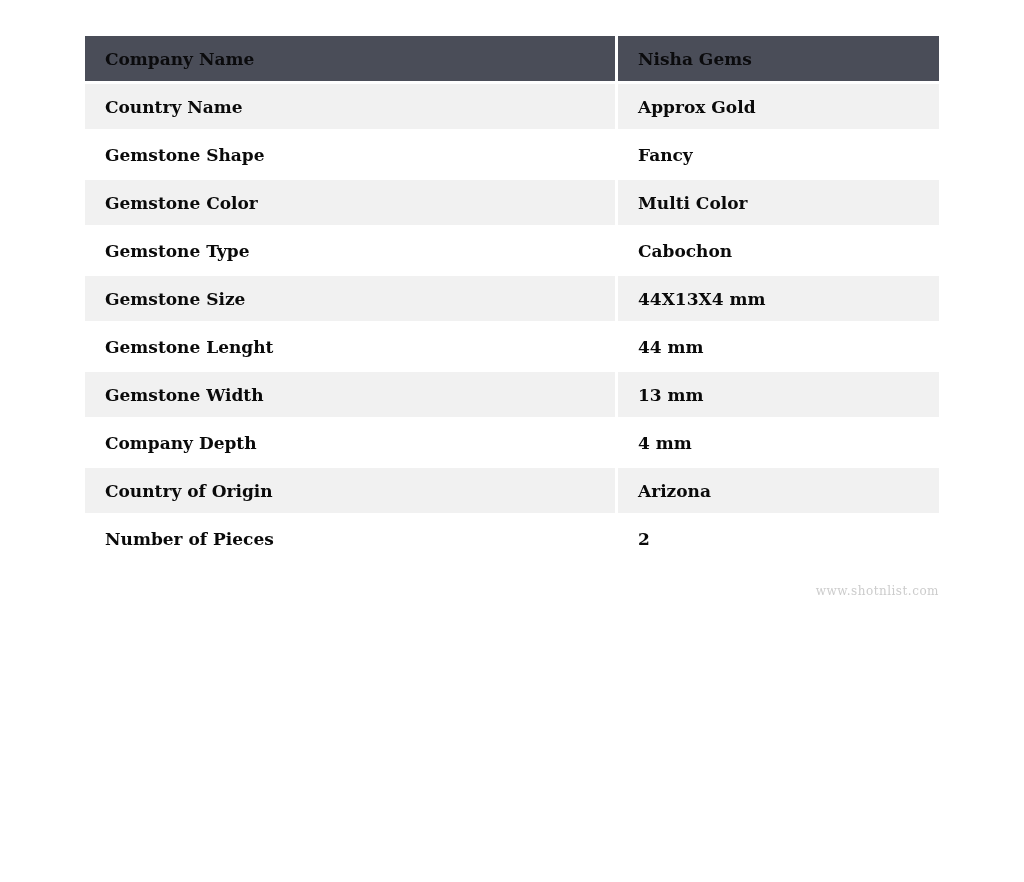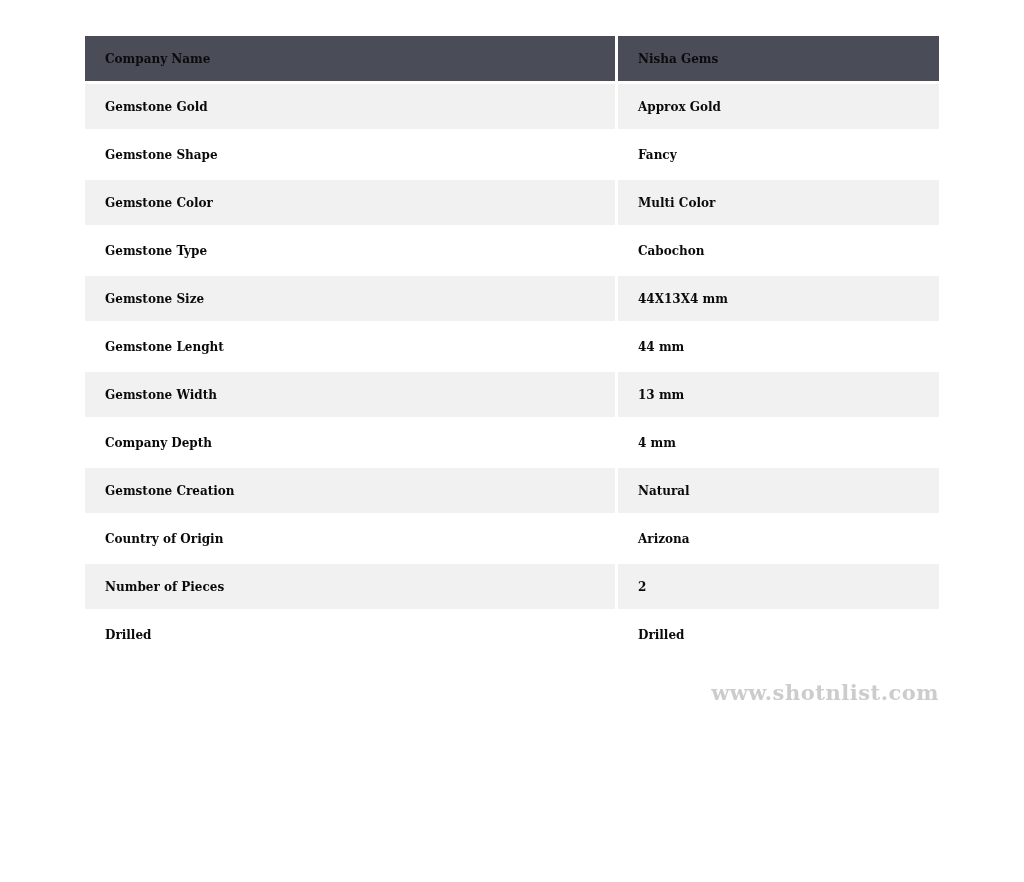--- a/index.html
+++ b/index.html
@@ -32,63 +32,63 @@
   }
   .spec-table col.col-label { width: 530px; }
   .spec-table col.col-value { width: 324px; }
   .spec-table th,
   .spec-table td {
     height: 48px;
     padding: 0 10px 0 20px;
     text-align: left;
     vertical-align: middle;
     font-weight: bold;
-    font-size: 12px;
+    font-size: 17px;
     color: var(--cell-text);
     border-bottom: 3px solid var(--gutter);
     overflow: hidden;
     white-space: nowrap;
   }
   .spec-table th.value-col,
   .spec-table td.value-col {
     border-left: 3px solid var(--gutter);
   }
   .spec-table thead th {
     background: var(--header-bg);
     color: var(--header-text);
   }
   .spec-table tbody tr:nth-child(odd) td { background: var(--row-alt-bg); }
   .spec-table tbody tr:nth-child(even) td { background: var(--row-bg); }
   .watermark {
     width: 854px;
     margin: 20px auto 0 auto;
     text-align: right;
-    font-weight: bold;
-    font-size: 21px;
+    font-weight: normal;
+    font-size: 12px;
     color: var(--footer-text);
     letter-spacing: 0.5px;
   }
 </style>
 </head>
 <body>
 
 <table class="spec-table">
   <colgroup>
     <col class="col-label">
     <col class="col-value">
   </colgroup>
   <thead>
     <tr>
       <th class="label-col">Company Name</th>
       <th class="value-col">Nisha Gems</th>
     </tr>
   </thead>
   <tbody>
     <tr>
-      <td class="label-col">Gemstone Gold</td>
+      <td class="label-col">Country Name</td>
       <td class="value-col">Approx Gold</td>
     </tr>
     <tr>
       <td class="label-col">Gemstone Shape</td>
       <td class="value-col">Fancy</td>
     </tr>
     <tr>
       <td class="label-col">Gemstone Color</td>
       <td class="value-col">Multi Color</td>
     </tr>
@@ -106,31 +106,23 @@
     </tr>
     <tr>
       <td class="label-col">Gemstone Width</td>
       <td class="value-col">13 mm</td>
     </tr>
     <tr>
       <td class="label-col">Company Depth</td>
       <td class="value-col">4 mm</td>
     </tr>
     <tr>
-      <td class="label-col">Gemstone Creation</td>
-      <td class="value-col">Natural</td>
-    </tr>
-    <tr>
       <td class="label-col">Country of Origin</td>
       <td class="value-col">Arizona</td>
     </tr>
     <tr>
       <td class="label-col">Number of Pieces</td>
       <td class="value-col">2</td>
     </tr>
-    <tr>
-      <td class="label-col">Drilled</td>
-      <td class="value-col">Drilled</td>
-    </tr>
   </tbody>
 </table>
 
 <div class="watermark">www.shotnlist.com</div>
 
 </body></html>

